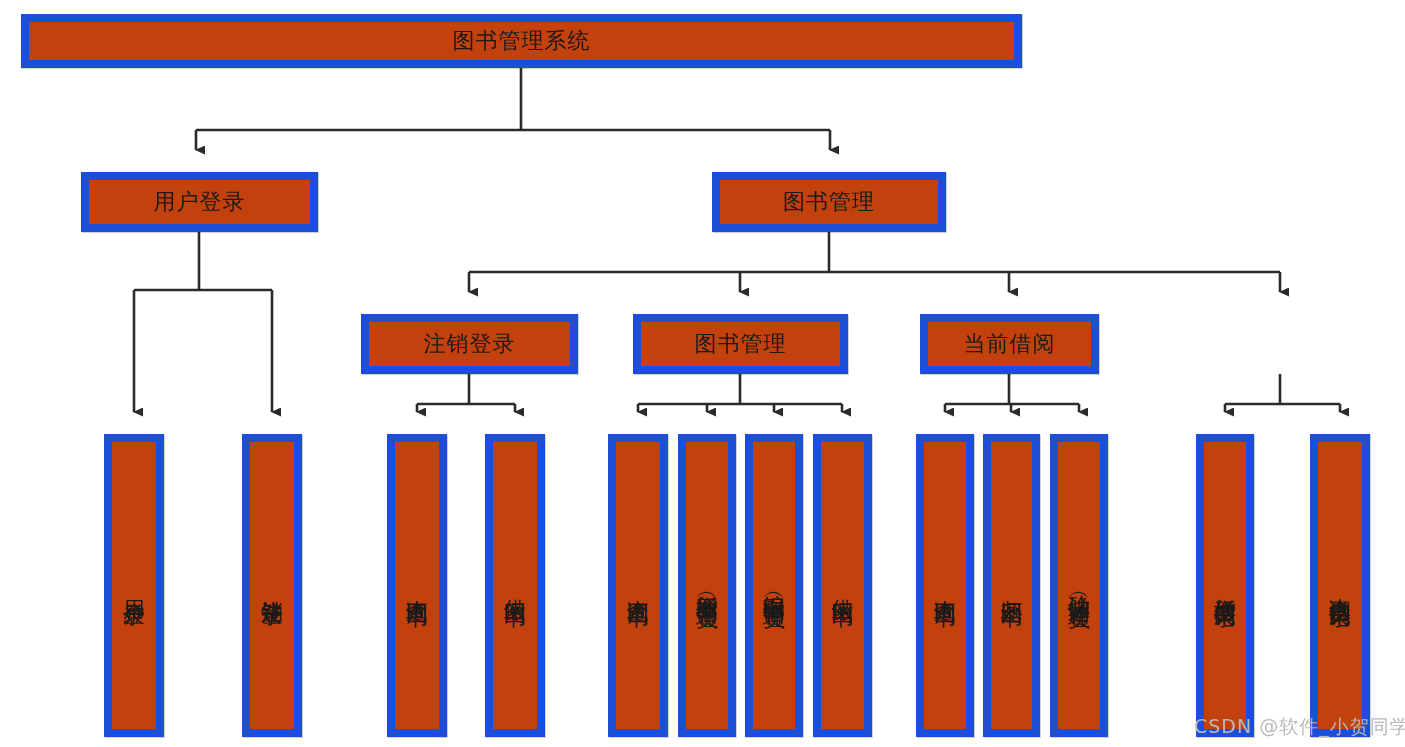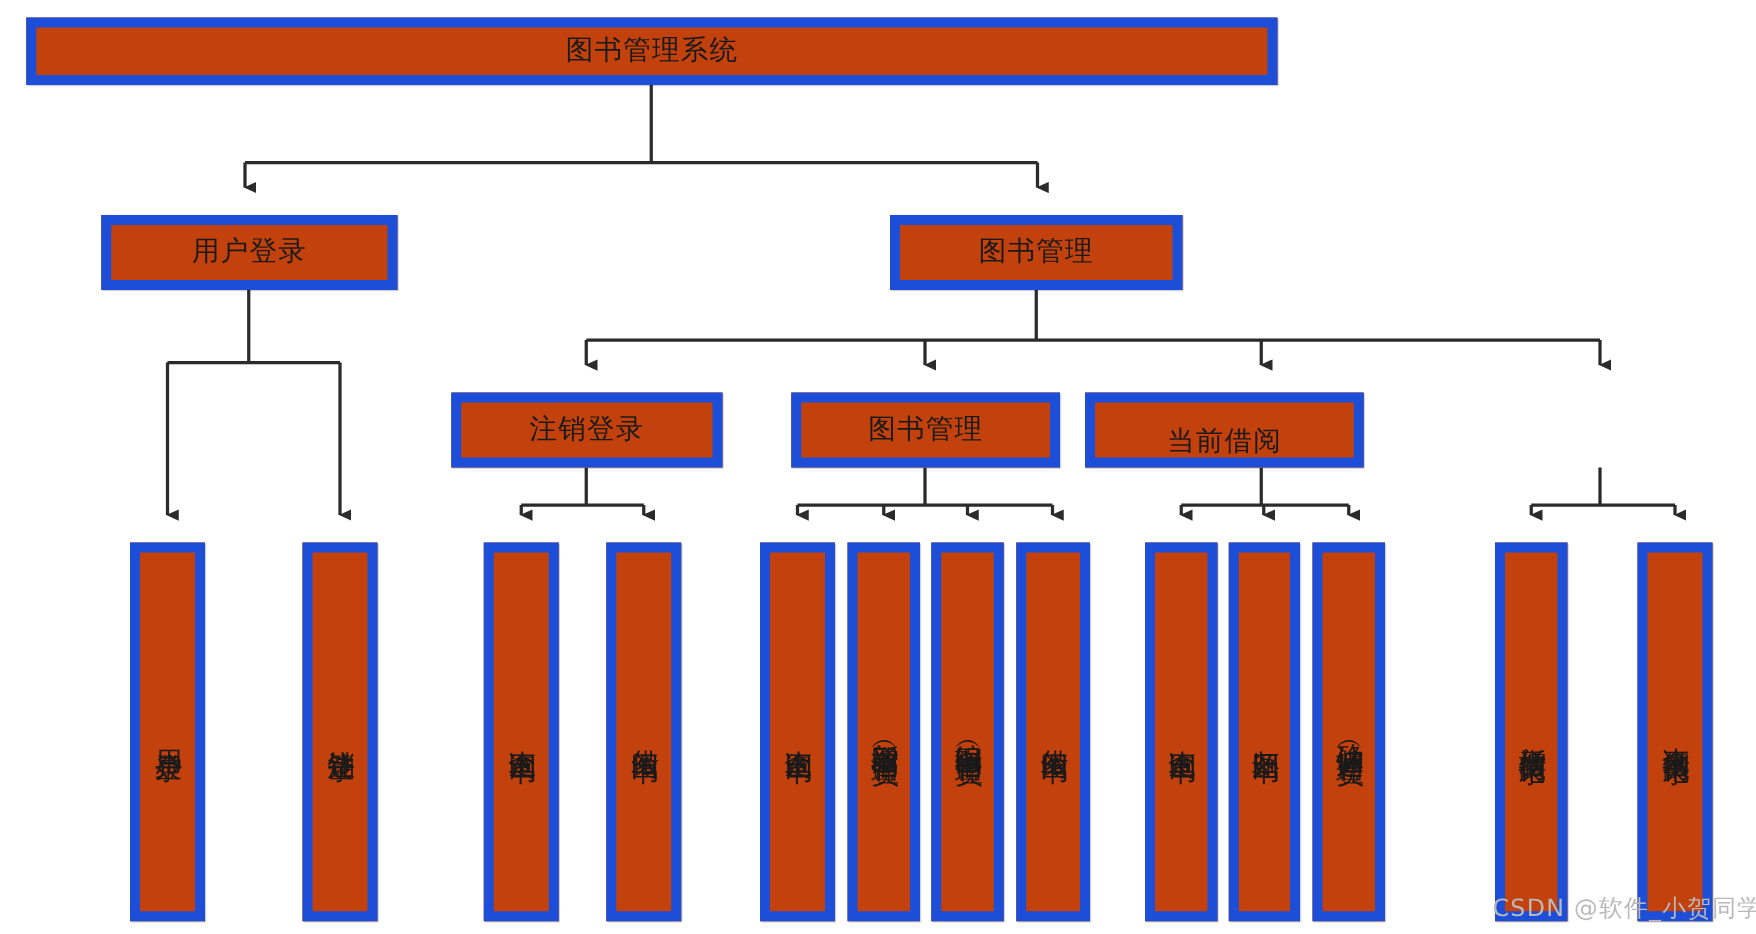--- a/index.html
+++ b/index.html
@@ -128,21 +128,21 @@
   <div class="node horiz" style="left:712px; top:172px; width:234px; height:60px;">
     <span class="label">图书管理</span>
   </div>
 
   <div class="node horiz" style="left:361px; top:314px; width:217px; height:60px;">
     <span class="label">注销登录</span>
   </div>
   <div class="node horiz" style="left:633px; top:314px; width:215px; height:60px;">
     <span class="label">图书管理</span>
   </div>
-  <div class="node horiz" style="left:868px; top:314px; width:223px; height:60px;align-items:flex-end;">
+  <div class="node horiz" style="left:920px; top:314px; width:179px; height:60px;">
     <span class="label">当前借阅</span>
   </div>
 
   <div class="node vert" style="left:104px; top:434px; width:60px; height:303px;">
     <span class="label">用户登录</span>
   </div>
   <div class="node vert" style="left:242px; top:434px; width:60px; height:303px;">
     <span class="label">注销登录</span>
   </div>
 

